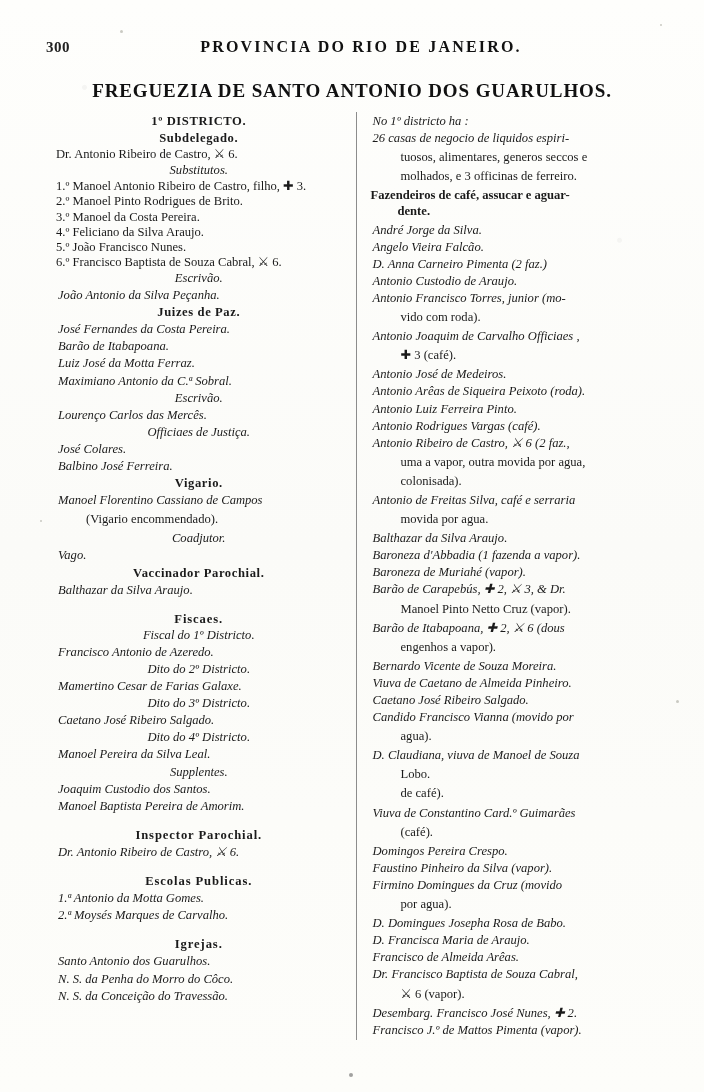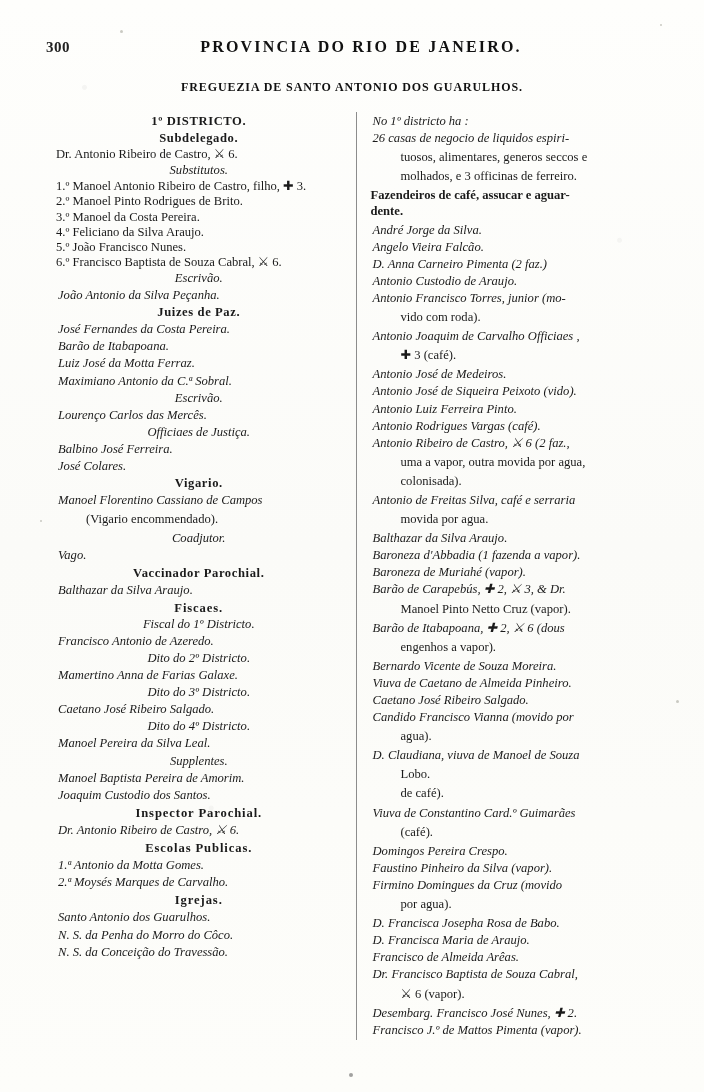--- a/index.html
+++ b/index.html
@@ -59,21 +59,21 @@
     color: #111;
     padding-right: 28px;
   }
   .parish-title {
     position: absolute;
     top: 80px;
     left: 0;
     width: 704px;
     text-align: center;
     font-weight: bold;
-    font-size: 12px;
+    font-size: 19px;
     letter-spacing: 0.9px;
     color: #111;
   }
   .columns {
     position: absolute;
     top: 112px;
     left: 56px;
     width: 600px;
     display: flex;
     gap: 0;
@@ -97,21 +97,21 @@
   }
   .ctr-it {
     text-align: center;
     font-style: italic;
     margin: 1px 0 1px 0;
   }
   .ctr-sm {
     text-align: center;
     font-weight: bold;
     letter-spacing: 0.9px;
-    margin: 3px 0 1px 0;
+    margin: 14px 0 1px 0;
   }
   .entry {
     margin: 0;
     padding-left: 13px;
     text-indent: -13px;
   }
   .entry-plain {
     margin: 2px;
     font-style: italic;
   }
@@ -180,46 +180,46 @@
       <div class="ctr">Juizes de Paz.</div>
       <div class="entry-plain">José Fernandes da Costa Pereira.</div>
       <div class="entry-plain">Barão de Itabapoana.</div>
       <div class="entry-plain">Luiz José da Motta Ferraz.</div>
       <div class="entry-plain">Maximiano Antonio da C.ª Sobral.</div>
 
       <div class="ctr-it">Escrivão.</div>
       <div class="entry-plain">Lourenço Carlos das Mercês.</div>
 
       <div class="ctr-it">Officiaes de Justiça.</div>
+      <div class="entry-plain">José Colares.</div>
       <div class="entry-plain">Balbino José Ferreira.</div>
-      <div class="entry-plain">José Colares.</div>
 
       <div class="ctr">Vigario.</div>
       <div class="entry-plain">Manoel Florentino Cassiano de Campos</div>
       <div class="indent2">(Vigario encommendado).</div>
 
       <div class="ctr-it">Coadjutor.</div>
       <div class="entry-plain">Vago.</div>
 
       <div class="ctr">Vaccinador Parochial.</div>
       <div class="entry-plain">Balthazar da Silva Araujo.</div>
 
       <div class="ctr-sm">Fiscaes.</div>
       <div class="ctr-it">Fiscal do 1º Districto.</div>
       <div class="entry-plain">Francisco Antonio de Azeredo.</div>
       <div class="ctr-it">Dito do 2º Districto.</div>
-      <div class="entry-plain">Mamertino Anna de Farias Galaxe.</div>
+      <div class="entry-plain">Mamertino Cesar de Farias Galaxe.</div>
       <div class="ctr-it">Dito do 3º Districto.</div>
       <div class="entry-plain">Caetano José Ribeiro Salgado.</div>
       <div class="ctr-it">Dito do 4º Districto.</div>
       <div class="entry-plain">Manoel Pereira da Silva Leal.</div>
 
       <div class="ctr-it">Supplentes.</div>
+      <div class="entry-plain">Joaquim Custodio dos Santos.</div>
       <div class="entry-plain">Manoel Baptista Pereira de Amorim.</div>
-      <div class="entry-plain">Joaquim Custodio dos Santos.</div>
 
       <div class="ctr-sm">Inspector Parochial.</div>
       <div class="entry-plain">Dr. Antonio Ribeiro de Castro, ⚔ 6.</div>
 
       <div class="ctr-sm">Escolas Publicas.</div>
       <div class="entry-plain">1.ª Antonio da Motta Gomes.</div>
       <div class="entry-plain">2.ª Moysés Marques de Carvalho.</div>
 
       <div class="ctr-sm">Igrejas.</div>
       <div class="entry-plain">Santo Antonio dos Guarulhos.</div>
@@ -227,21 +227,21 @@
       <div class="entry-plain">N. S. da Conceição do Travessão.</div>
     </div>
 
     <div class="col col-right">
       <div class="entry-plain">No 1º districto ha :</div>
       <div class="entry-plain">26 casas de negocio de liquidos espiri-</div>
       <div class="indent2">tuosos, alimentares, generos seccos e</div>
       <div class="indent2">molhados, e 3 officinas de ferreiro.</div>
 
       <div class="bold-line">Fazendeiros de café, assucar e aguar-</div>
-      <div class="bold-line" style="margin-top:0; margin-bottom:3px;">dente.</div>
+      <div class="bold-line" style="margin-top:0; margin-bottom:3px;margin-left:27px;">dente.</div>
 
       <div id="fazendeiros-list">
           <div>
             <div class="entry-plain">André Jorge da Silva.</div>
           </div>
           <div>
             <div class="entry-plain">Angelo Vieira Falcão.</div>
           </div>
           <div>
             <div class="entry-plain">D. Anna Carneiro Pimenta (2 faz.)</div>
@@ -254,21 +254,21 @@
             <div class="indent2">vido com roda).</div>
           </div>
           <div>
             <div class="entry-plain">Antonio Joaquim de Carvalho Officiaes ,</div>
             <div class="indent2">✚ 3 (café).</div>
           </div>
           <div>
             <div class="entry-plain">Antonio José de Medeiros.</div>
           </div>
           <div>
-            <div class="entry-plain">Antonio José de Siqueira Peixoto (vido).</div>
+            <div class="entry-plain">Antonio Arêas de Siqueira Peixoto (roda).</div>
           </div>
           <div>
             <div class="entry-plain">Antonio Luiz Ferreira Pinto.</div>
           </div>
           <div>
             <div class="entry-plain">Antonio Rodrigues Vargas (café).</div>
           </div>
           <div>
             <div class="entry-plain">Antonio Ribeiro de Castro, ⚔ 6 (2 faz.,</div>
             <div class="indent2">uma a vapor, outra movida por agua,</div>
@@ -323,21 +323,21 @@
             <div class="entry-plain">Domingos Pereira Crespo.</div>
           </div>
           <div>
             <div class="entry-plain">Faustino Pinheiro da Silva (vapor).</div>
           </div>
           <div>
             <div class="entry-plain">Firmino Domingues da Cruz (movido</div>
             <div class="indent2">por agua).</div>
           </div>
           <div>
-            <div class="entry-plain">D. Francisca Josepha Rosa de Babo.</div>
+            <div class="entry-plain">D. Domingues Josepha Rosa de Babo.</div>
           </div>
           <div>
             <div class="entry-plain">D. Francisca Maria de Araujo.</div>
           </div>
           <div>
             <div class="entry-plain">Francisco de Almeida Arêas.</div>
           </div>
           <div>
             <div class="entry-plain">Dr. Francisco Baptista de Souza Cabral,</div>
             <div class="indent2">⚔ 6 (vapor).</div>

